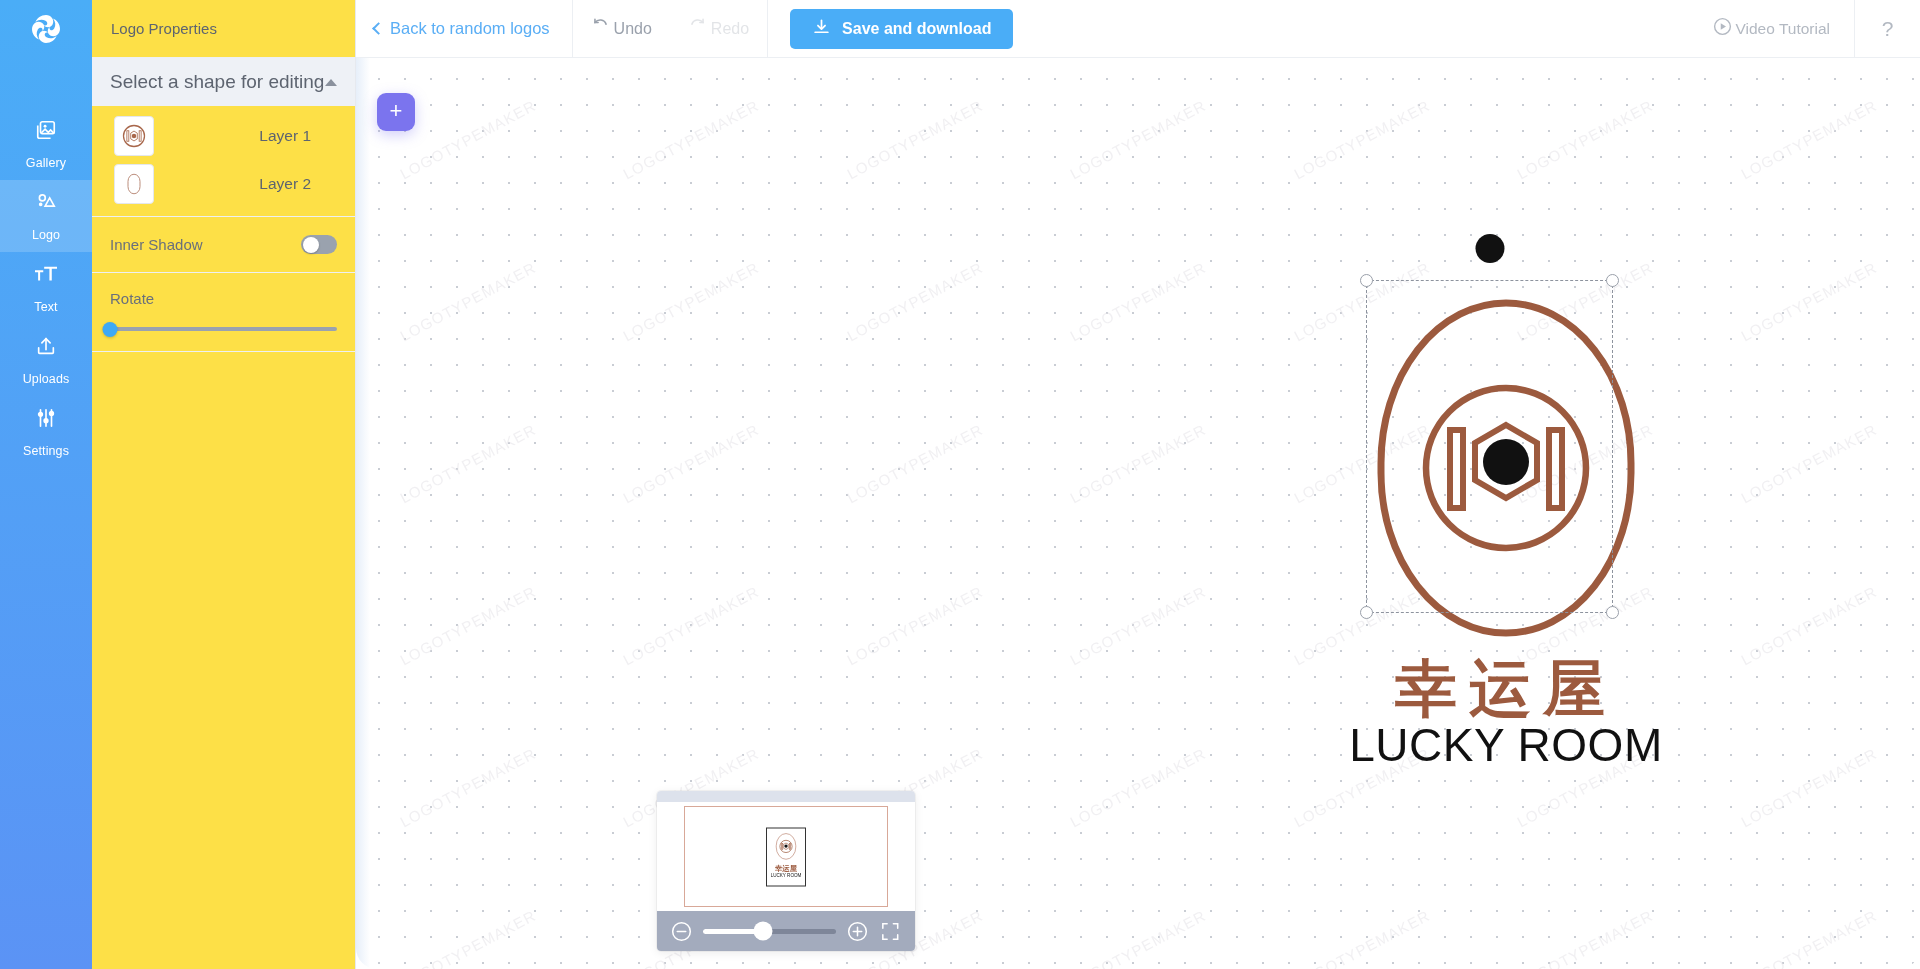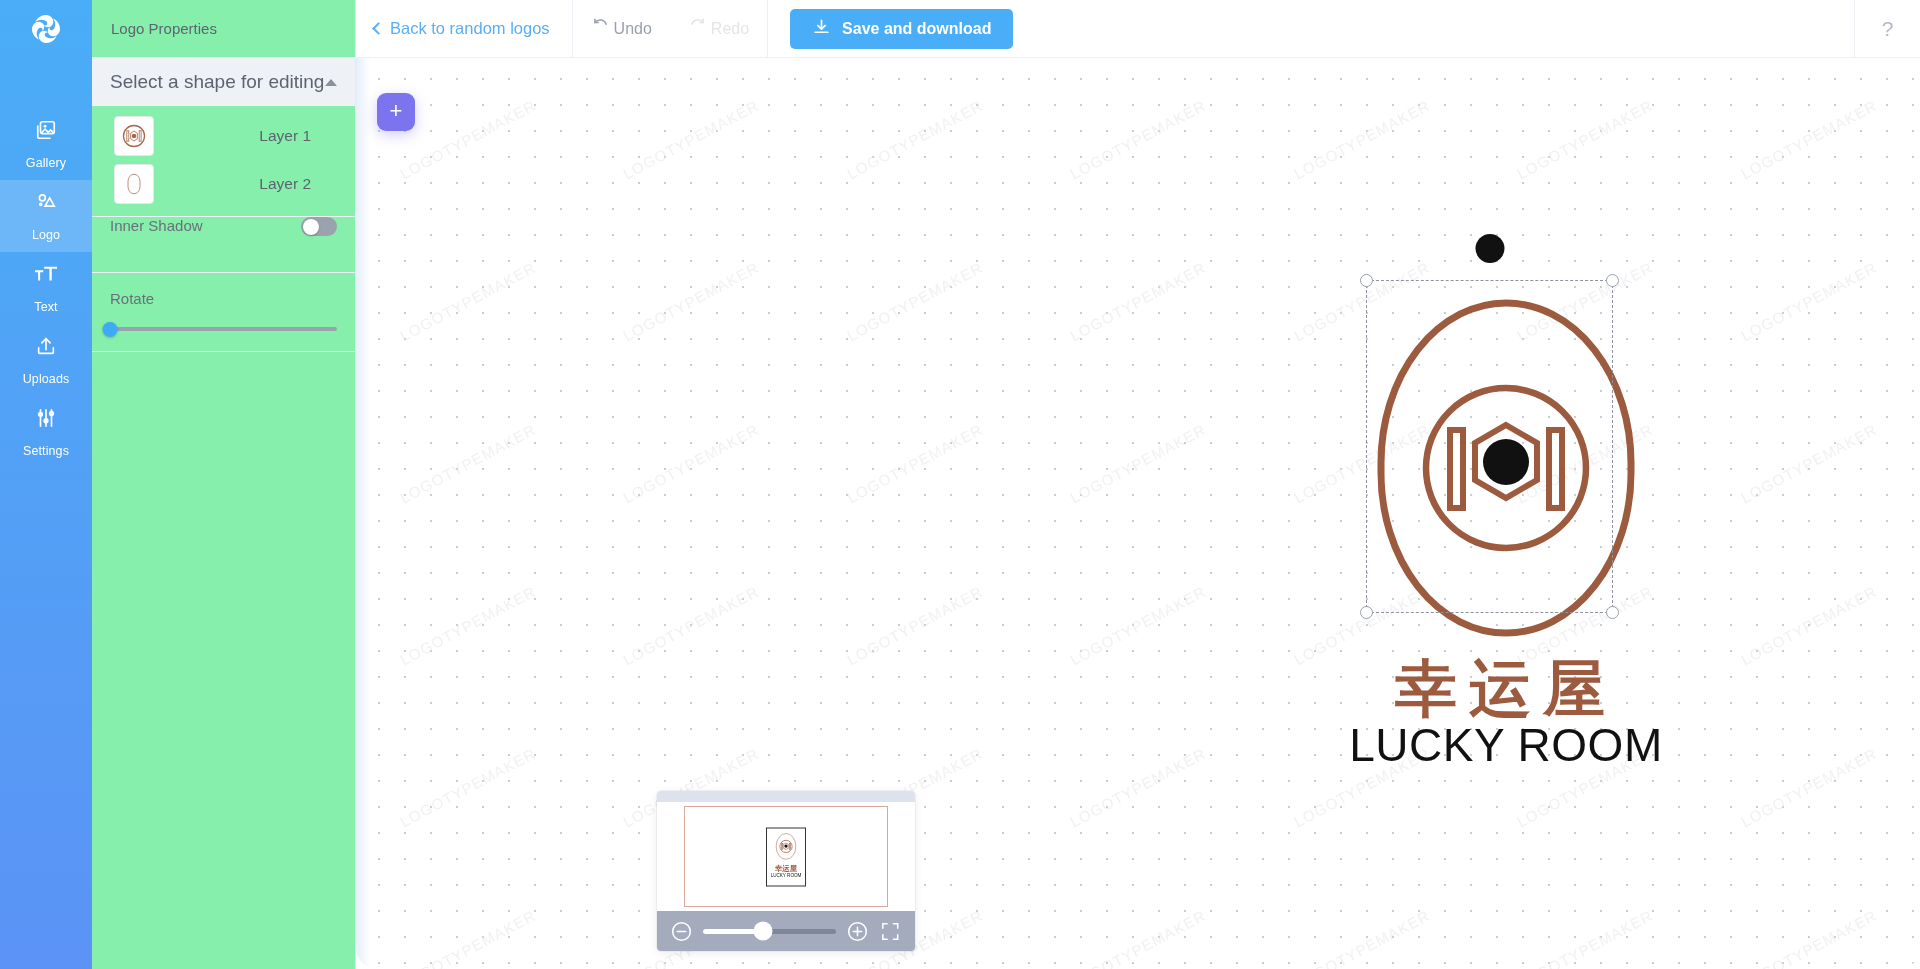--- a/index.html
+++ b/index.html
@@ -32,21 +32,21 @@
   }
   .rail-item.active { background: rgba(255,255,255,0.18); }
   .rail-item .ic { height: 24px; display:flex; align-items:center; justify-content:center; }
   .rail-item .lbl {
     font-size: 12.5px; color: #ffffff; letter-spacing: .1px; line-height: 1;
   }
 
   
   .panel {
     width: 264px; flex: 0 0 264px; height: 969px;
-    background: #86efac;
+    background: #fde047;
     border-right: 1px solid #e6e9ef;
     display: flex; flex-direction: column;
   }
   .panel-title {
     height: 58px; display: flex; align-items: center;
     padding: 0 19px; font-size: 15px; color: #5d6470;
     border-bottom: 1px solid #edf0f4;
   }
   .panel-select {
     height: 48px; background: #eef1f6;
@@ -67,21 +67,21 @@
   .layer-thumb {
     width: 40px; height: 40px; border: 1px solid #e4e7ec; border-radius: 4px;
     background: #fff; display: flex; align-items: center; justify-content: center;
     flex: 0 0 40px;
   }
   .layer-name {
     flex: 1; text-align: right; font-size: 15.5px; color: #5d6470;
     padding-right: 22px;
   }
   .prop-row {
-    display: flex; justify-content: space-between;
+    display: flex; align-items: center; justify-content: space-between;
     padding: 0 24px 0 8px; height: 56px;
     border-bottom: 1px solid #edf0f4;
   }
   .prop-row .plabel { font-size: 15px; color: #6a707b; padding-left: 0; }
   .toggle {
     width: 36px; height: 19px; border-radius: 10px; background: #9aa2ae;
     position: relative; cursor: pointer; flex: 0 0 36px;
   }
   .toggle .knob {
     position: absolute; top: 1.5px; left: 1.5px;
@@ -432,20 +432,29 @@
             <path d="M12 3v10"></path>
             <path d="M7.5 9.5L12 14l4.5-4.5"></path>
             <path d="M4 18h16"></path>
           </svg>
         </span>
         <span class="t">Save and download</span>
       </button>
 
       <div class="tb-spacer"></div>
 
+      <div class="tb-video">
+        <span>
+          <svg width="21" height="21" viewBox="0 0 24 24" fill="none" stroke="#b3b9c2" stroke-width="1.6">
+            <circle cx="12" cy="12" r="9"></circle>
+            <polygon points="10,8.2 16,12 10,15.8" fill="#b3b9c2" stroke="none"></polygon>
+          </svg>
+        </span>
+        <span class="t">Video Tutorial</span>
+      </div>
 
       <div class="tb-help">
         <span class="t">?</span>
       </div>
     </div>
 
     <div class="canvas">
 
       <div class="wm-layer" id="wm-layer">
           <div class="wm">LOGOTYPEMAKER</div>

